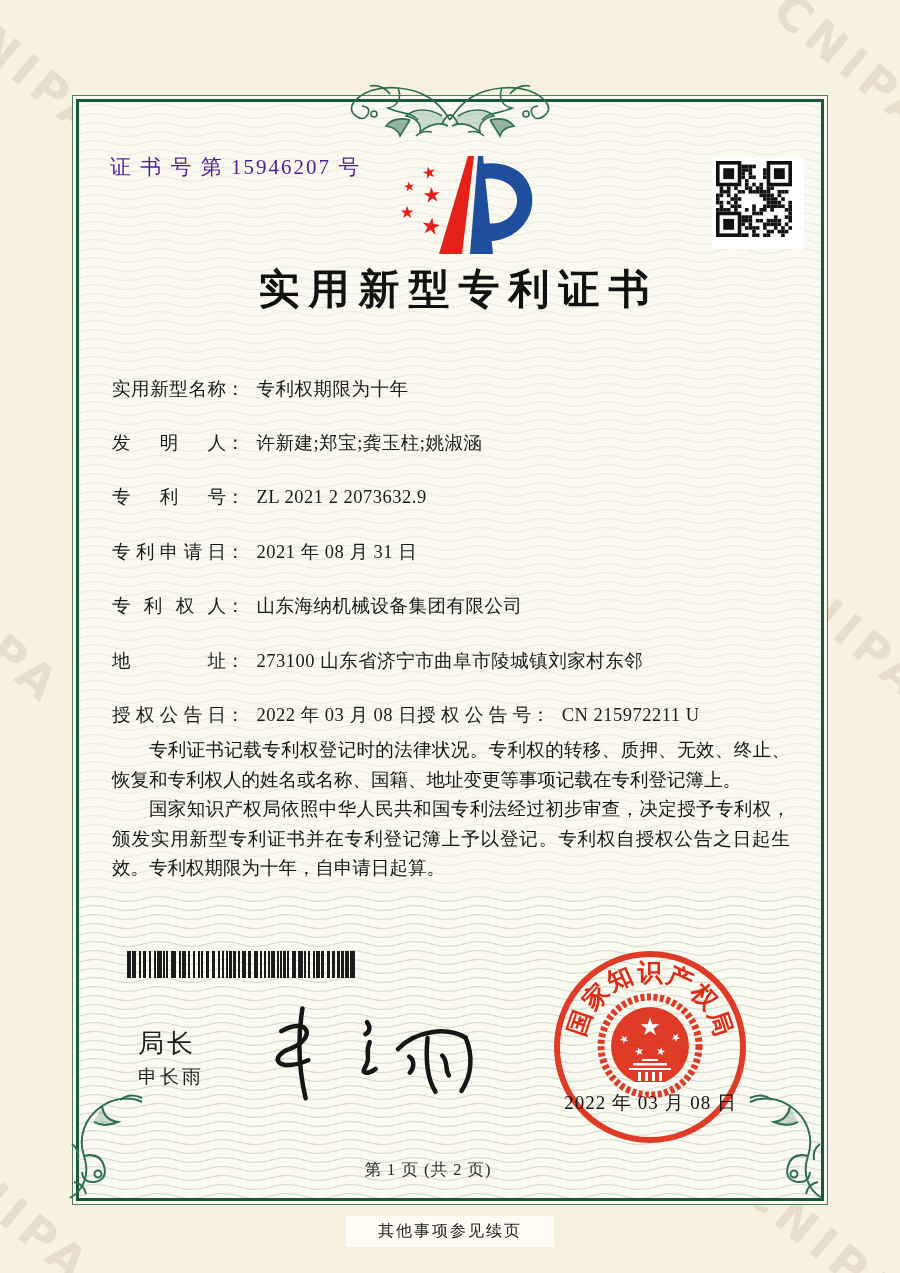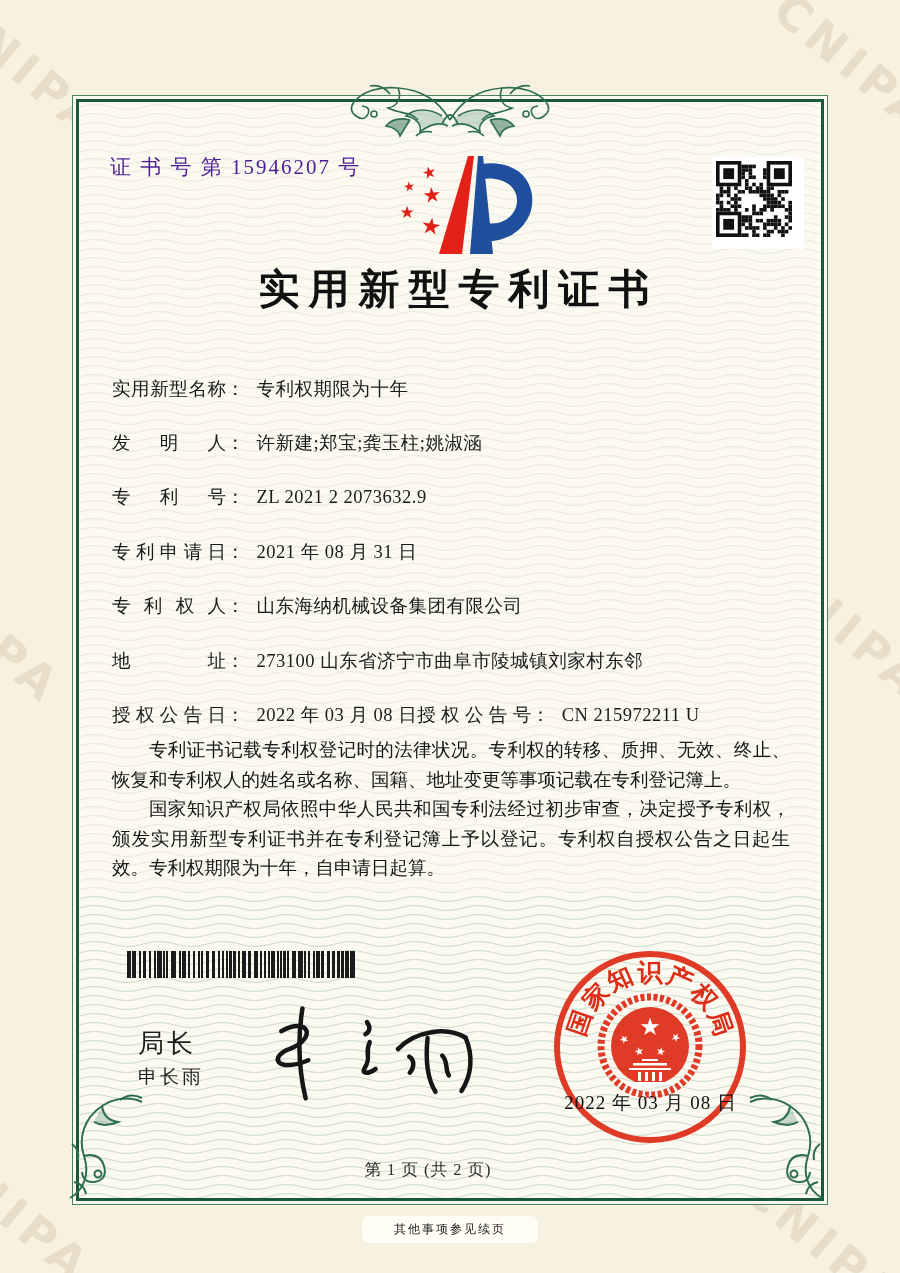--- a/index.html
+++ b/index.html
@@ -69,21 +69,21 @@
   }
   .page-info{
     position:absolute;left:0;right:0;top:1159px;text-align:center;
     font-size:16.5px;letter-spacing:1px;transform:translateX(-22px);color:#2a2a2a;z-index:4;
   }
   .cont-note{
     position:absolute;left:0;right:0;top:1216px;text-align:center;z-index:4;
   }
   .cont-note span{
     display:inline-block;background:#fffdf4;padding:5px 32px;
-    font-size:12px;letter-spacing:2px;color:#222;border-radius:7px;
+    font-size:16px;letter-spacing:2px;color:#222;
   }
 </style>
 </head>
 <body>
 
 <div class="page">
 
   <div id="wm-layer">
       <div class="wm" style="left: -30px; top: -12px;">CNIPA</div>
       <div class="wm" style="left: 798px; top: -18px;">CNIPA</div>

